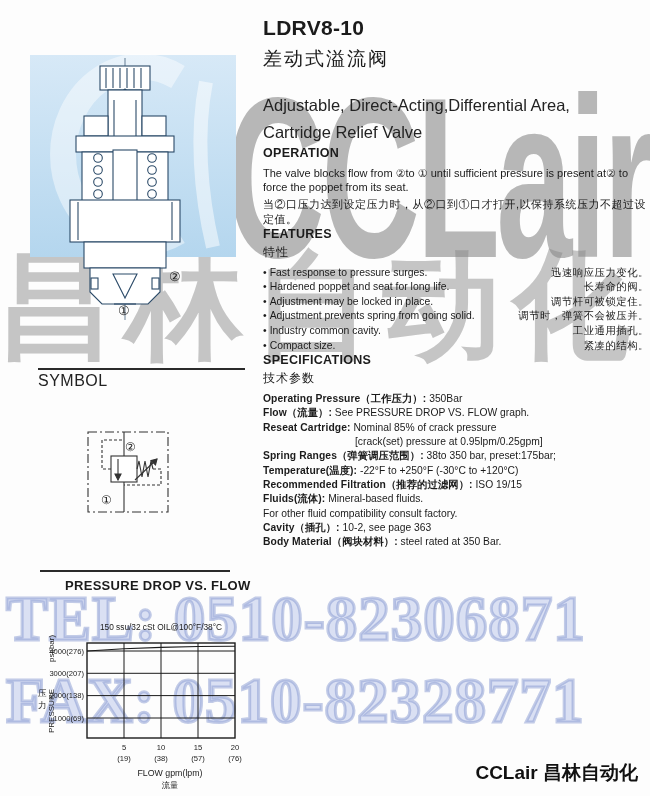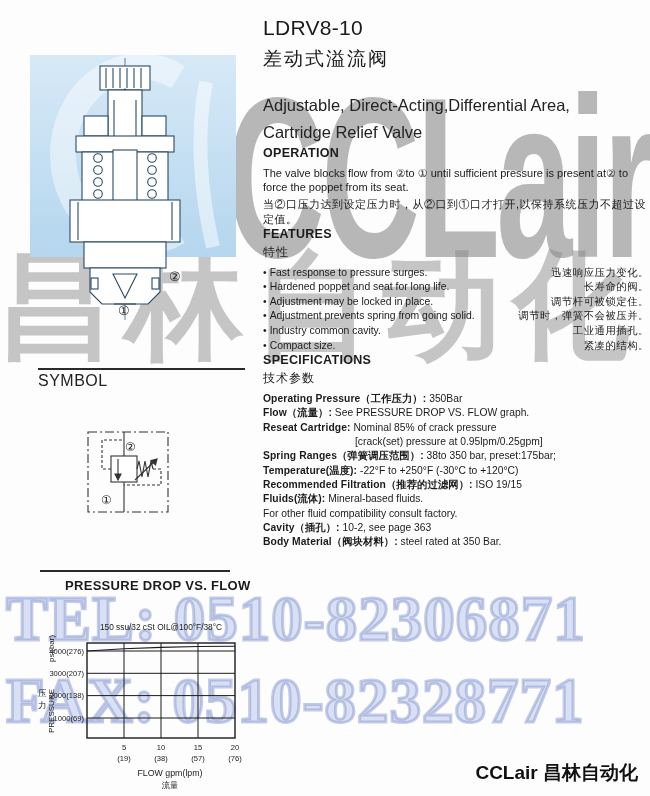--- a/index.html
+++ b/index.html
@@ -17,21 +17,21 @@
              line-height:1;}
   .wm-tel{top:588px;}
   .wm-fax{top:670px;}
   
   .content{z-index:1;}
   .divider{background:#2a2a2a;height:1.5px;}
   .symbol-heading{left:38px;top:372px;font-size:16px;letter-spacing:.5px;color:#222;}
   .chart-title{left:40px;top:578px;font-size:13px;font-weight:bold;letter-spacing:.3px;margin-left:25px;}
   
   .right-col{left:263px;top:0;width:386px;}
-  .model{font-size:21px;font-weight:normal;margin-top:16px;letter-spacing:.3px;}
+  .model{font-size:21px;font-weight:bold;margin-top:16px;letter-spacing:.3px;}
   .model-cn{font-size:19px;margin-top:6px;letter-spacing:2px;}
   .subtitle{font-size:16.5px;margin-top:20px;line-height:27px;color:#232323;}
   h3.sec{font-size:12.5px;font-weight:bold;margin:0;letter-spacing:.3px;}
   .op-head{margin-top:17px;}
   .para{font-size:11px;line-height:13.8px;margin-top:7px;}
   .para-cn{font-size:11px;line-height:15px;margin-top:2px;letter-spacing:.5px;}
   .feat-head{margin-top:26px;}
   .sub-cn{font-size:12px;margin-top:3px;letter-spacing:1px;}
   .feat-list{margin-top:5px;}
   .feat-row{display:flex;justify-content:space-between;font-size:10.4px;line-height:14.6px;white-space:nowrap;}

